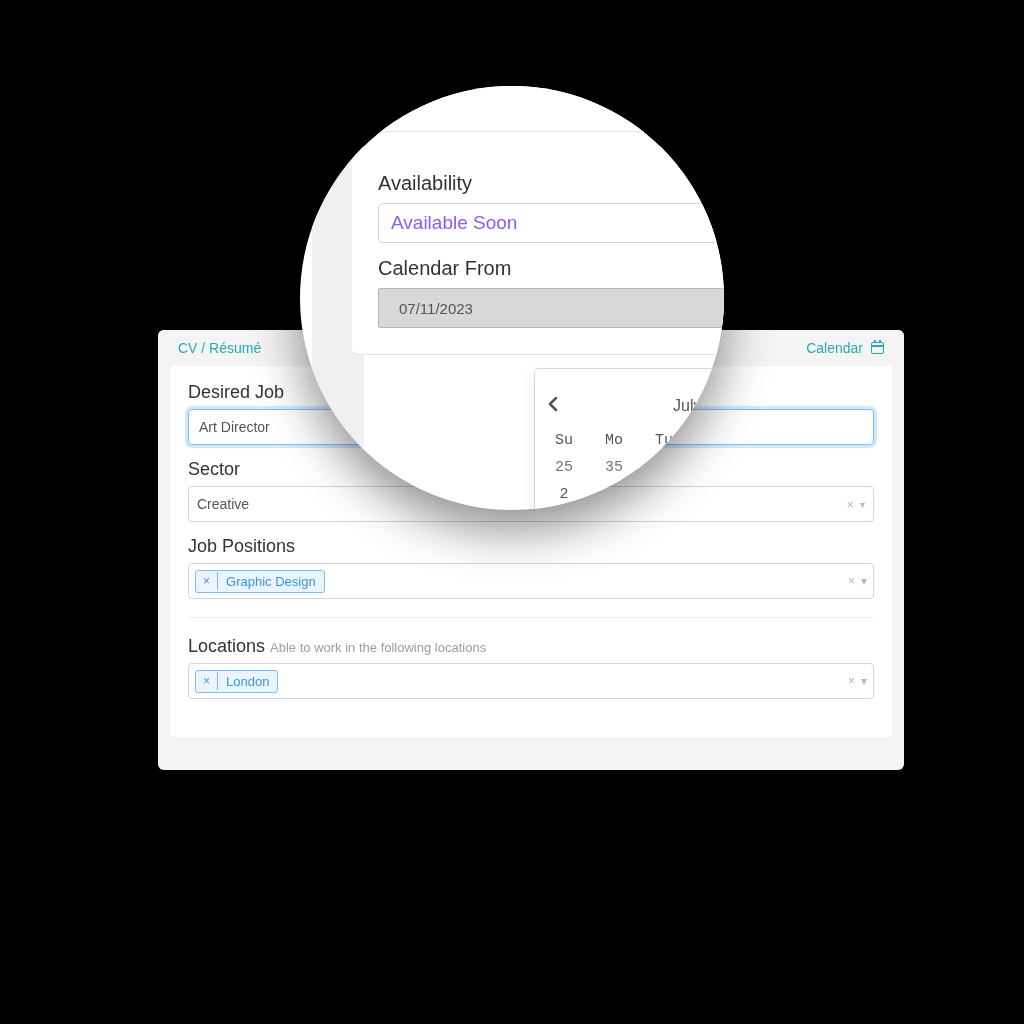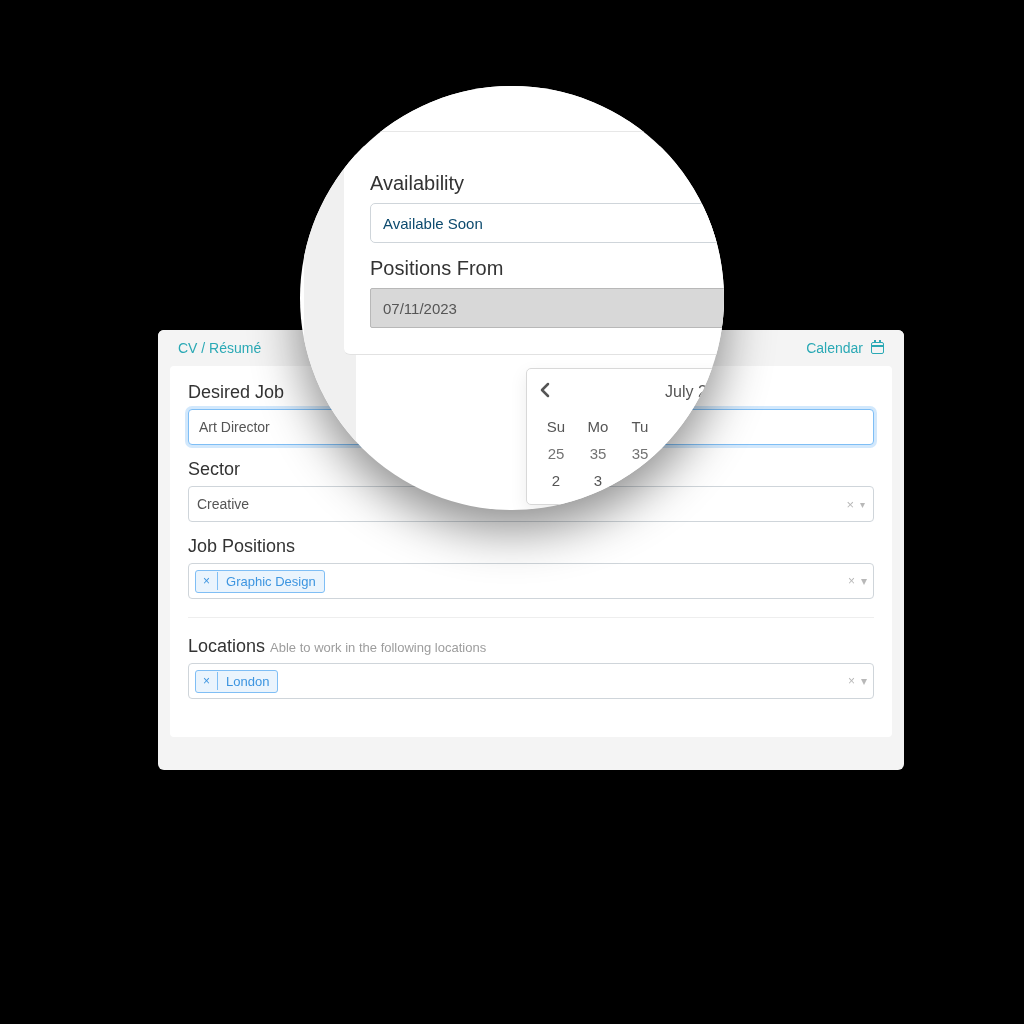--- a/index.html
+++ b/index.html
@@ -144,21 +144,21 @@
     top: 86px;
     width: 424px;
     height: 424px;
     border-radius: 50%;
     background: #fff;
     box-shadow: 0 20px 50px rgba(0,0,0,0.45);
     overflow: hidden;
   }
   .lens-inner {
     position: absolute;
-    left: 4px;
+    left: 12px;
     top: 0;
     width: 100%;
     height: 100%;
   }
 
   
   .lens-panel {
     position: absolute;
     left: 40px;
     top: 28px;
@@ -193,49 +193,49 @@
     color: #333;
     margin-bottom: 8px;
     font-weight: 400;
   }
   .lens-select {
     width: 100%;
     height: 40px;
     border: 1px solid #cfd5da;
     border-radius: 5px;
     padding: 0 12px;
-    font-size: 15px;
-    color: #0c4a6e;
+    font-size: 19px;
+    color: #8b5cf6;
     display: flex;
     align-items: center;
     background: #fff;
   }
   .lens-date {
     width: 100%;
     height: 40px;
     border: 1px solid #b8b8b8;
     background: #d8d8d8;
-    padding: 0 12px;
+    padding: 0 20px;
     font-size: 15px;
     color: #555;
     display: flex;
     align-items: center;
     border-radius: 2px;
   }
 
   
   .datepicker {
     position: absolute;
     left: 222px;
     top: 282px;
     width: 260px;
     background: #fff;
     border: 1px solid #d8d8d8;
     border-radius: 5px;
-    padding: 10px 8px;
+    padding: 24px 8px;
     box-shadow: 0 6px 18px rgba(0,0,0,0.08);
   }
   .dp-header {
     display: flex;
     align-items: center;
     justify-content: center;
     position: relative;
     height: 26px;
     font-size: 16px;
     color: #555;
@@ -243,21 +243,22 @@
   }
   .dp-prev {
     position: absolute;
     left: 4px;
     font-size: 18px;
     color: #555;
   }
   .dp-title { margin-left: 60px; }
   .dp-row {
     display: flex;
-    gap: 0;
+    gap: 8px;
+    font-family: Liberation Mono, monospace;
   }
   .dp-cell {
     width: 42px;
     text-align: center;
     font-size: 15px;
     padding: 5px 0;
   }
   .dp-dow { color: #555; }
   .dp-muted { color: #737373; }
   .dp-day { color: #555; }
@@ -366,21 +367,21 @@
 <div class="lens">
   <div class="lens-inner">
     <div class="lens-backstrip"></div>
     <div class="lens-curveedge"></div>
 
     <div class="lens-panel" style="top:60px;">
       <div class="lens-label">Availability</div>
       <div class="lens-select">
         <span>Available Soon</span>
       </div>
-      <div class="lens-label" style="margin-top:14px;">Positions From</div>
+      <div class="lens-label" style="margin-top:14px;">Calendar From</div>
       <div class="lens-date">
         <span>07/11/2023</span>
       </div>
     </div>
 
     <div class="datepicker">
       <div class="dp-header">
         <span class="dp-prev">
           <svg width="12" height="16" viewBox="0 0 12 16">
               <path d="M9 2 L3 8 L9 14" stroke="#555" stroke-width="2.5" fill="none" stroke-linecap="round" stroke-linejoin="round"></path>

